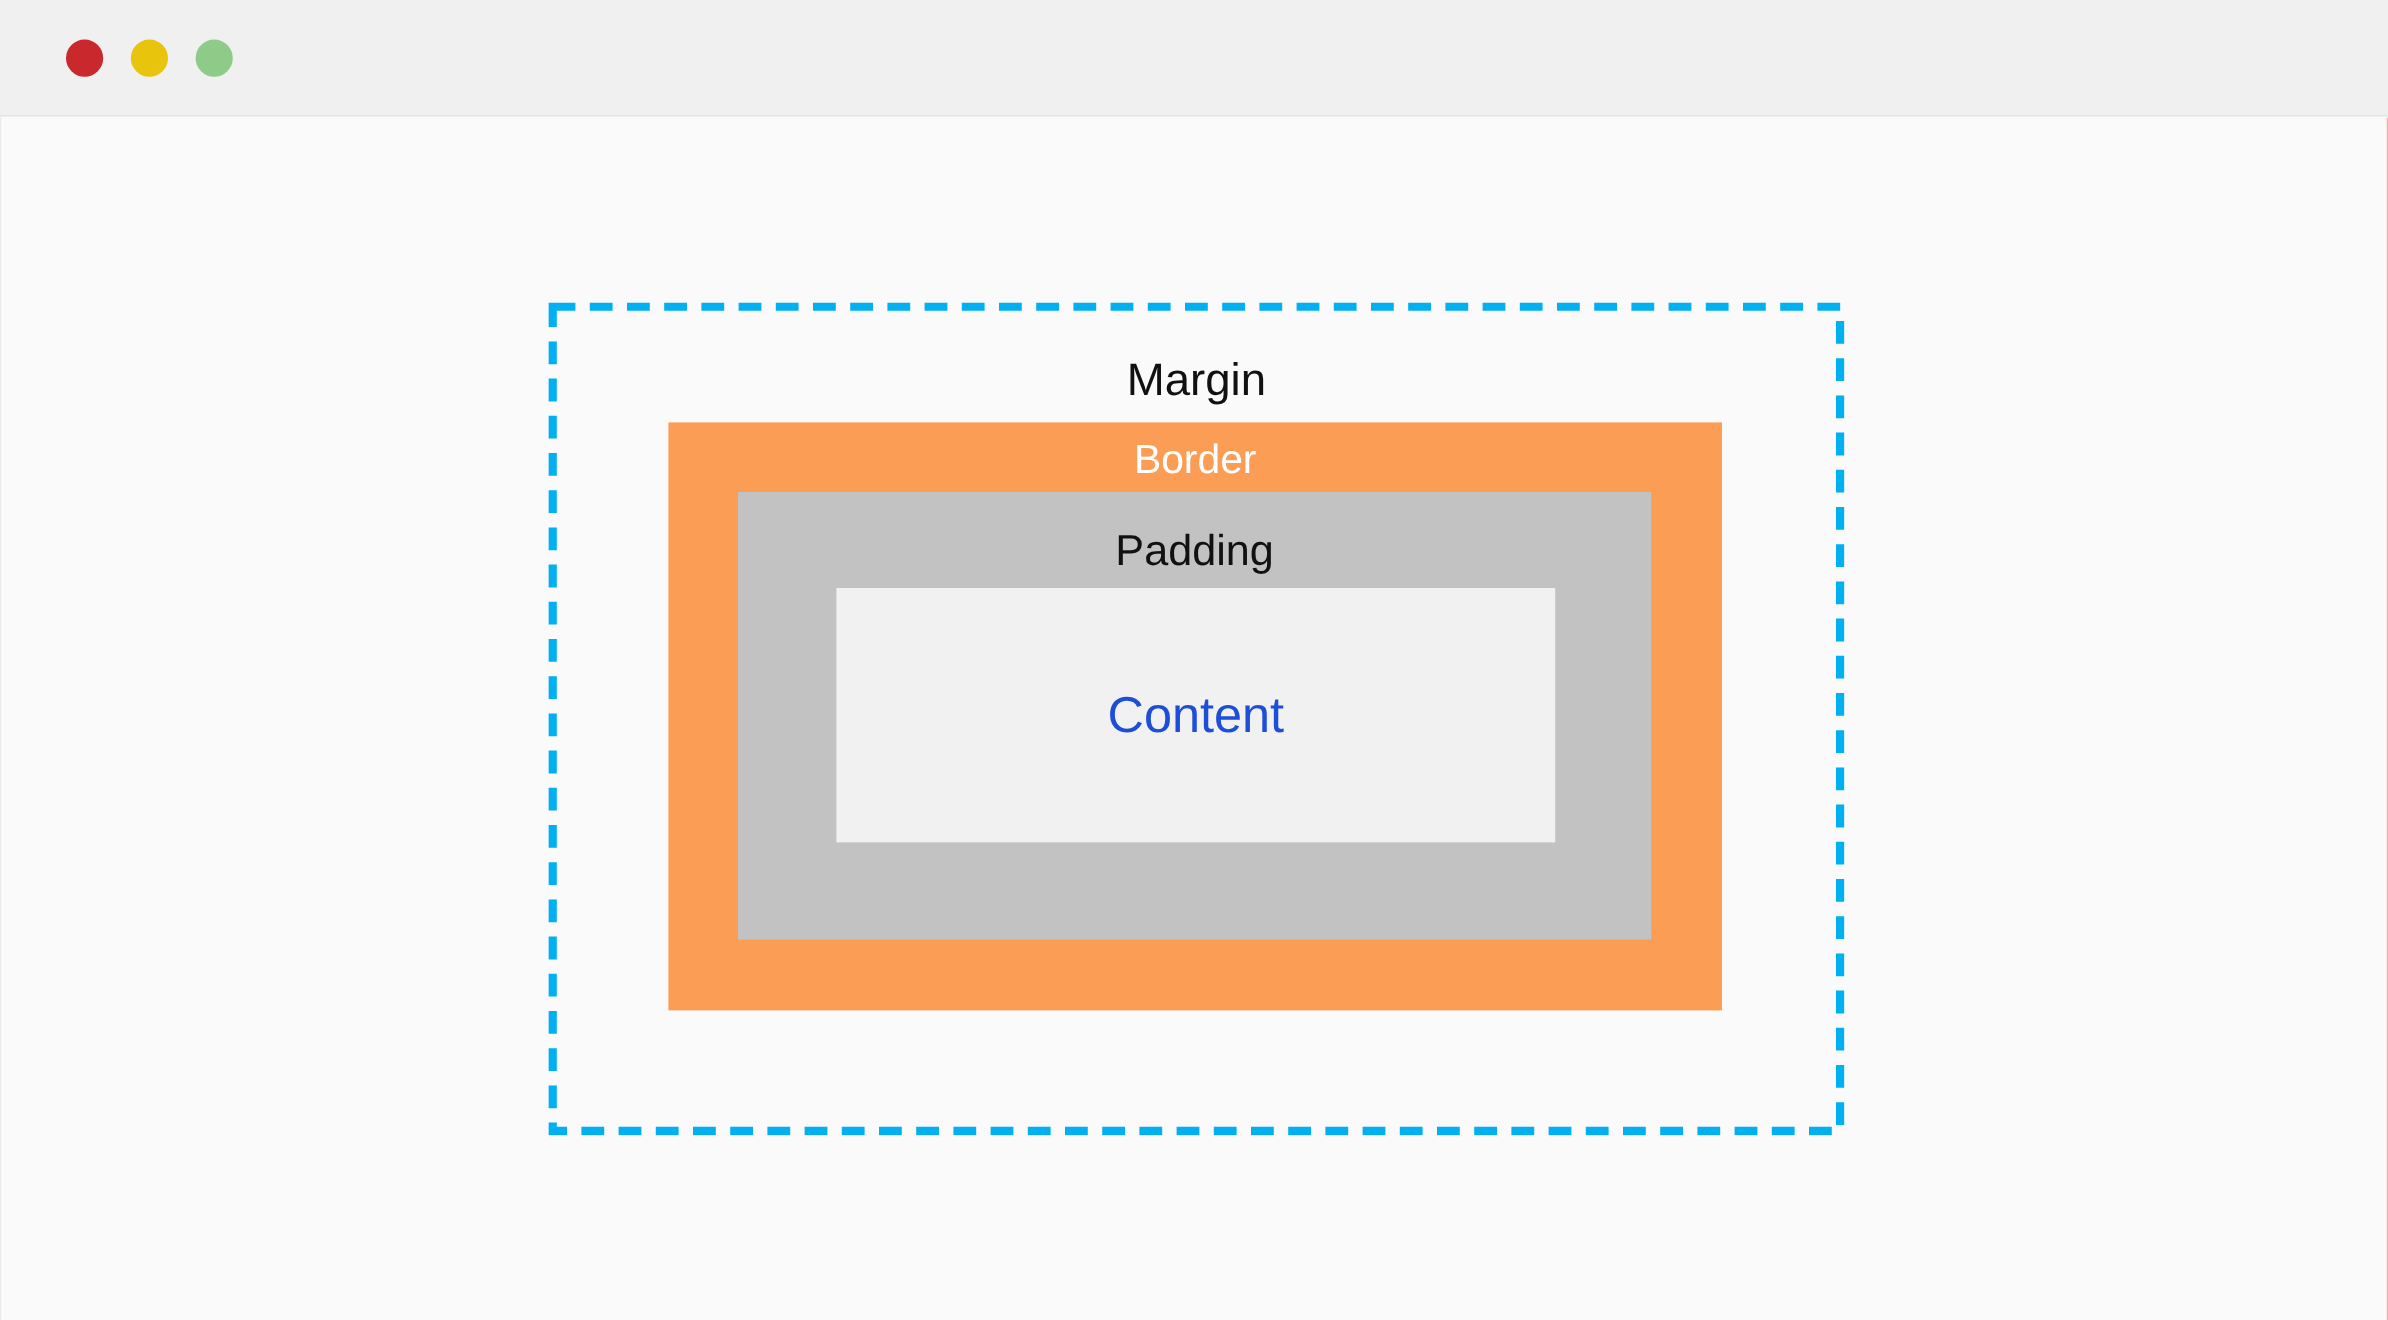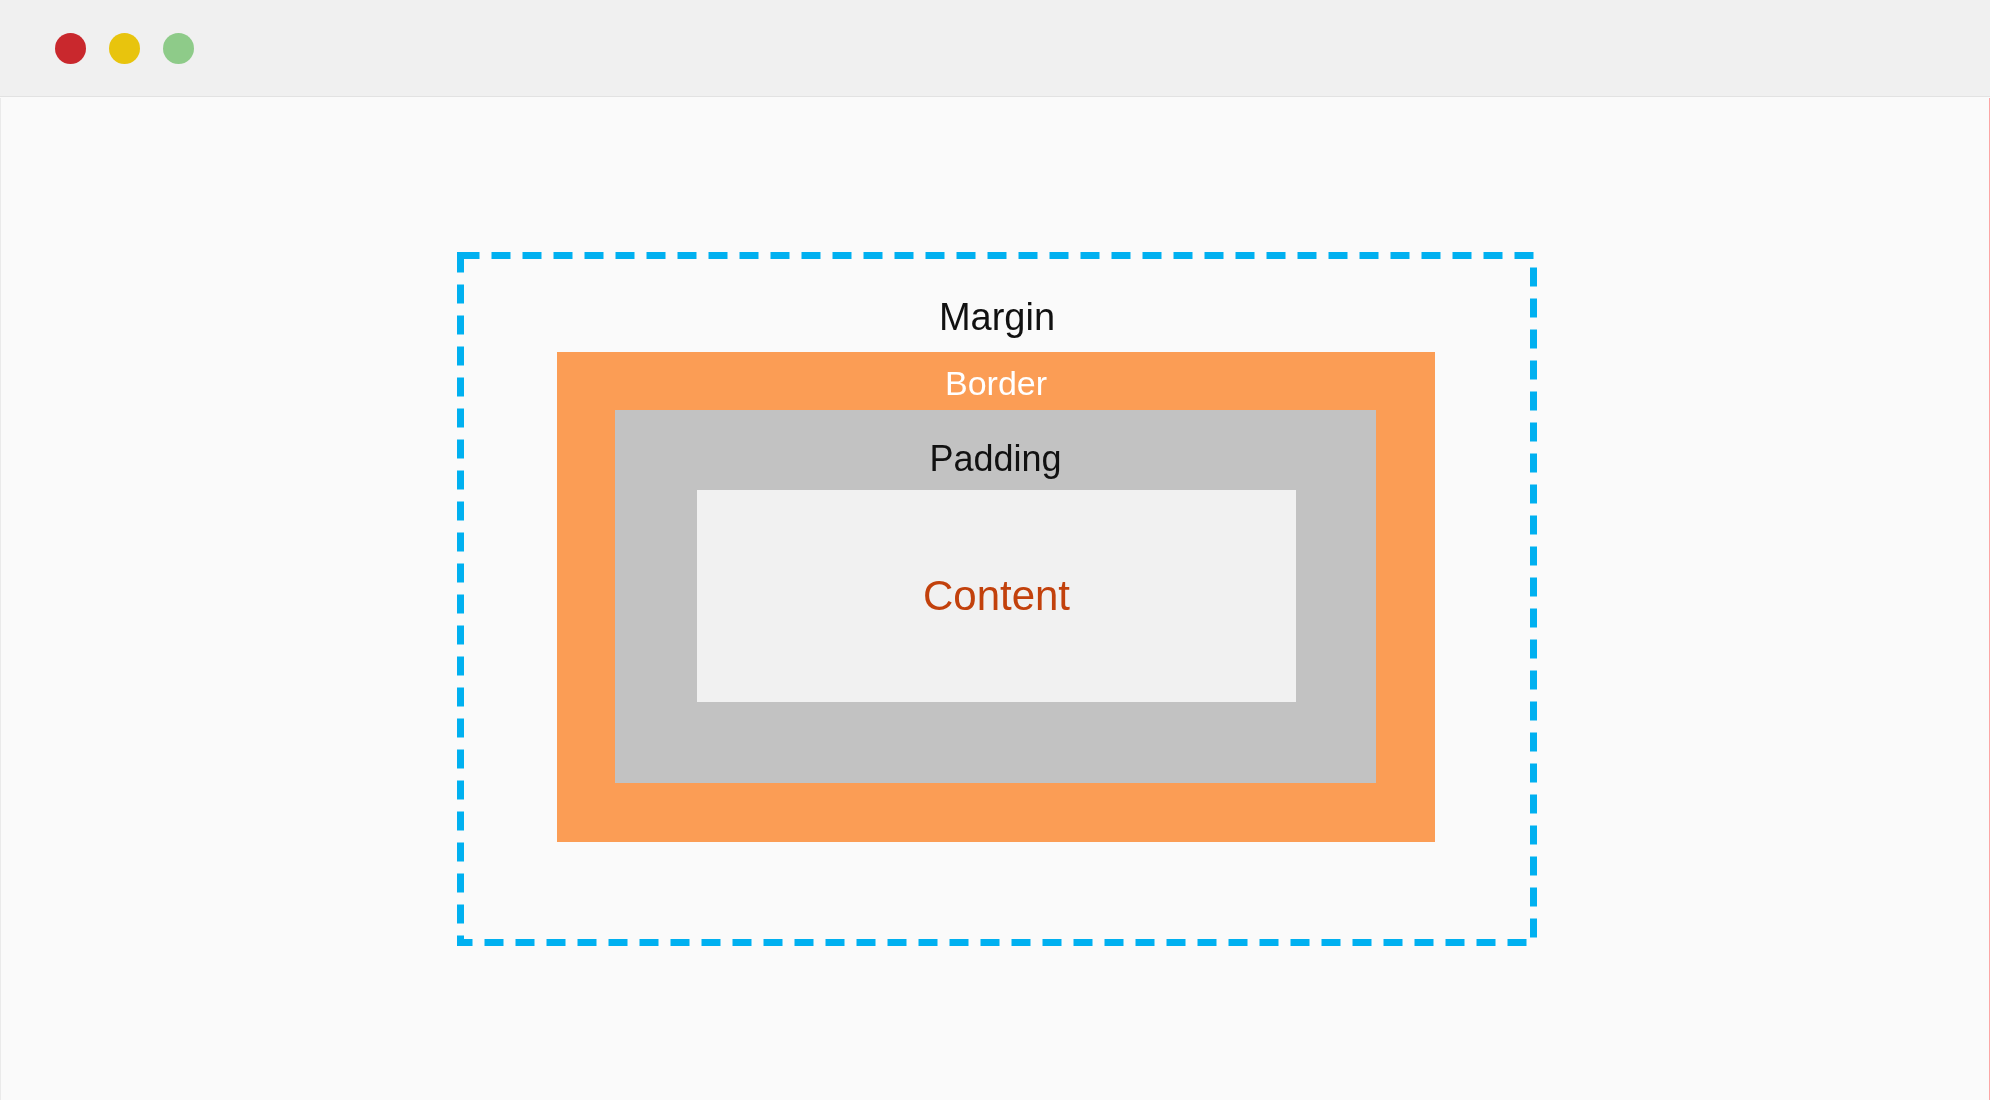--- a/index.html
+++ b/index.html
@@ -150,21 +150,21 @@
     width: 599px;  
     height: 212px; 
     background: #f1f1f1;
     display: flex;
     align-items: center;
     justify-content: center;
   }
   .label-content {
     position: static;
     font-size: 42px;
-    color: #c2410c;
+    color: #1d4ed8;
     width: auto;
   }
 </style>
 </head>
 <body>
 
 <div class="window">
 
   <div class="titlebar">
     <div class="traffic-lights">

